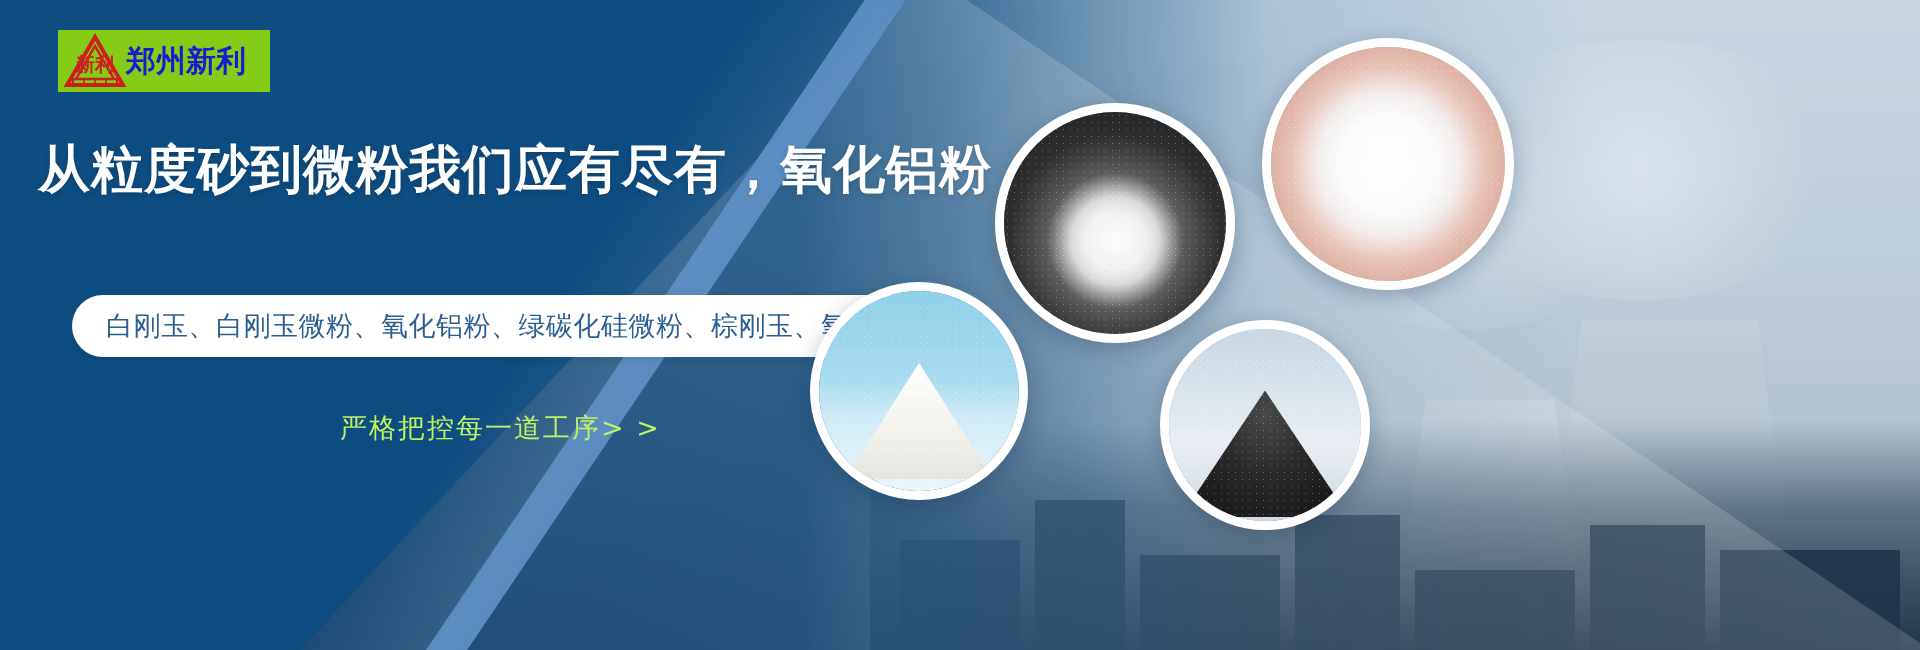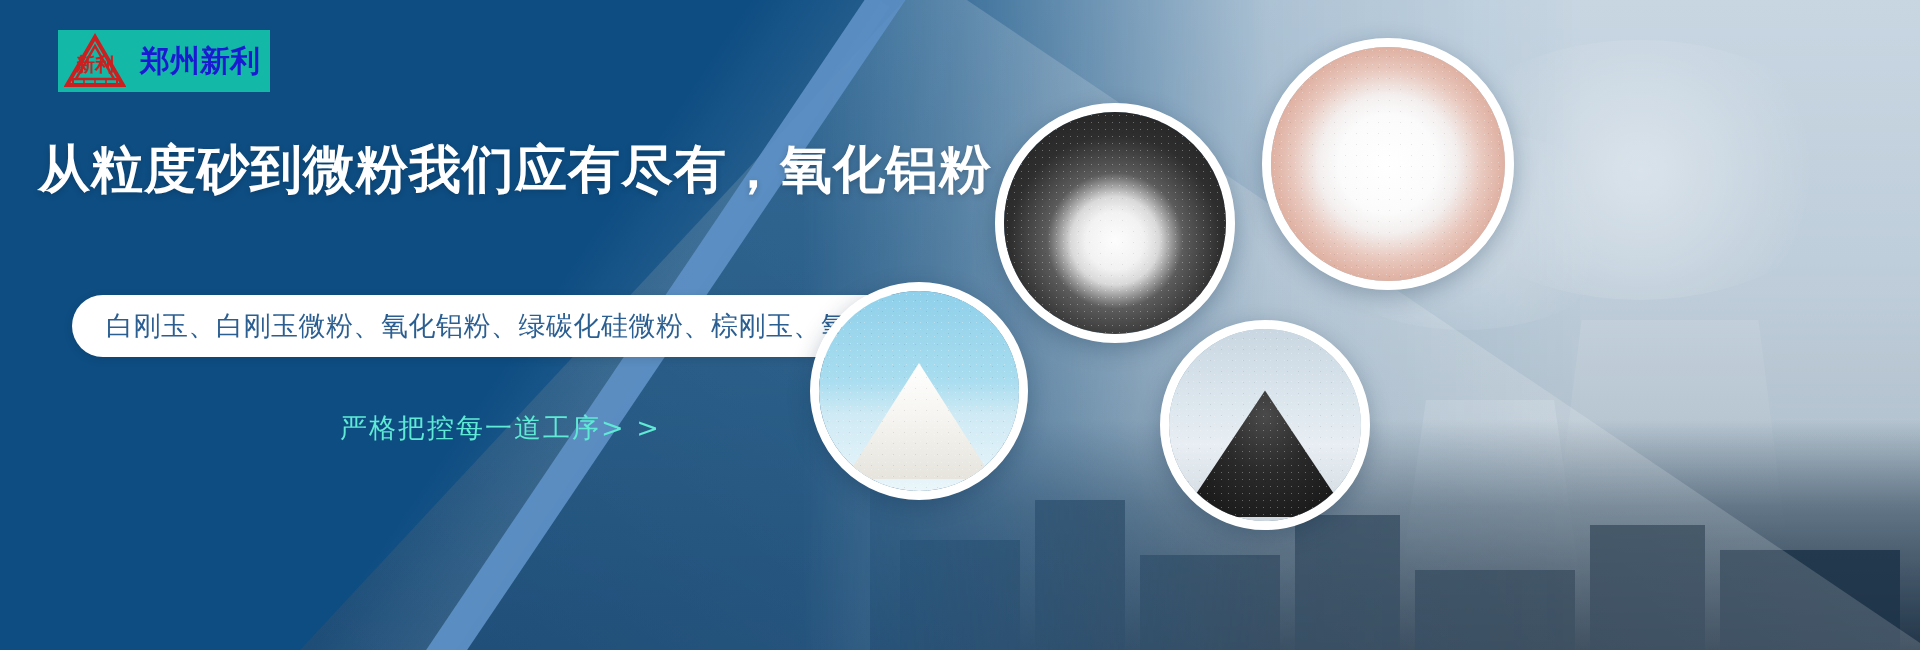--- a/index.html
+++ b/index.html
@@ -93,37 +93,37 @@
     position:absolute; inset:0;
     background:#0e4d82;
     clip-path:polygon(0 0, 905px 0, 300px 650px, 0 650px);
   }
 
   
   .logo-box {
     position:absolute;
     left:58px; top:30px;
     width:212px; height:62px;
-    background:#14b8a6;
+    background:#84cc16;
     display:flex; align-items:center;
     padding:0 6px;
   }
   .logo-mark {
     position:relative;
     width:62px; height:56px;
     flex:0 0 62px;
   }
   .logo-mark svg { display:block; width:62px; height:56px; }
   .logo-word {
     color:#1a1ad2;
     font-size:30px;
     font-weight:bold;
     letter-spacing:0px;
     line-height:1;
-    margin-left:14px;
+    margin-left:0;
     white-space:nowrap;
     font-family:"DejaVu Sans","Liberation Sans",sans-serif;
   }
 
   
   .headline {
     position:absolute;
     left:38px; top:140px;
     color:#ffffff;
     font-size:52px;
@@ -152,21 +152,21 @@
     font-weight:500;
     letter-spacing:.5px;
     white-space:nowrap;
     font-family:"DejaVu Sans","Liberation Sans",sans-serif;
   }
 
   
   .subtitle {
     position:absolute;
     left:340px; top:410px;
-    color:#5eead4;
+    color:#bef264;
     font-size:27px;
     letter-spacing:2px;
     white-space:nowrap;
     font-family:"DejaVu Sans","Liberation Sans",sans-serif;
   }
 
   
   .circle {
     position:absolute;
     border-radius:50%;

